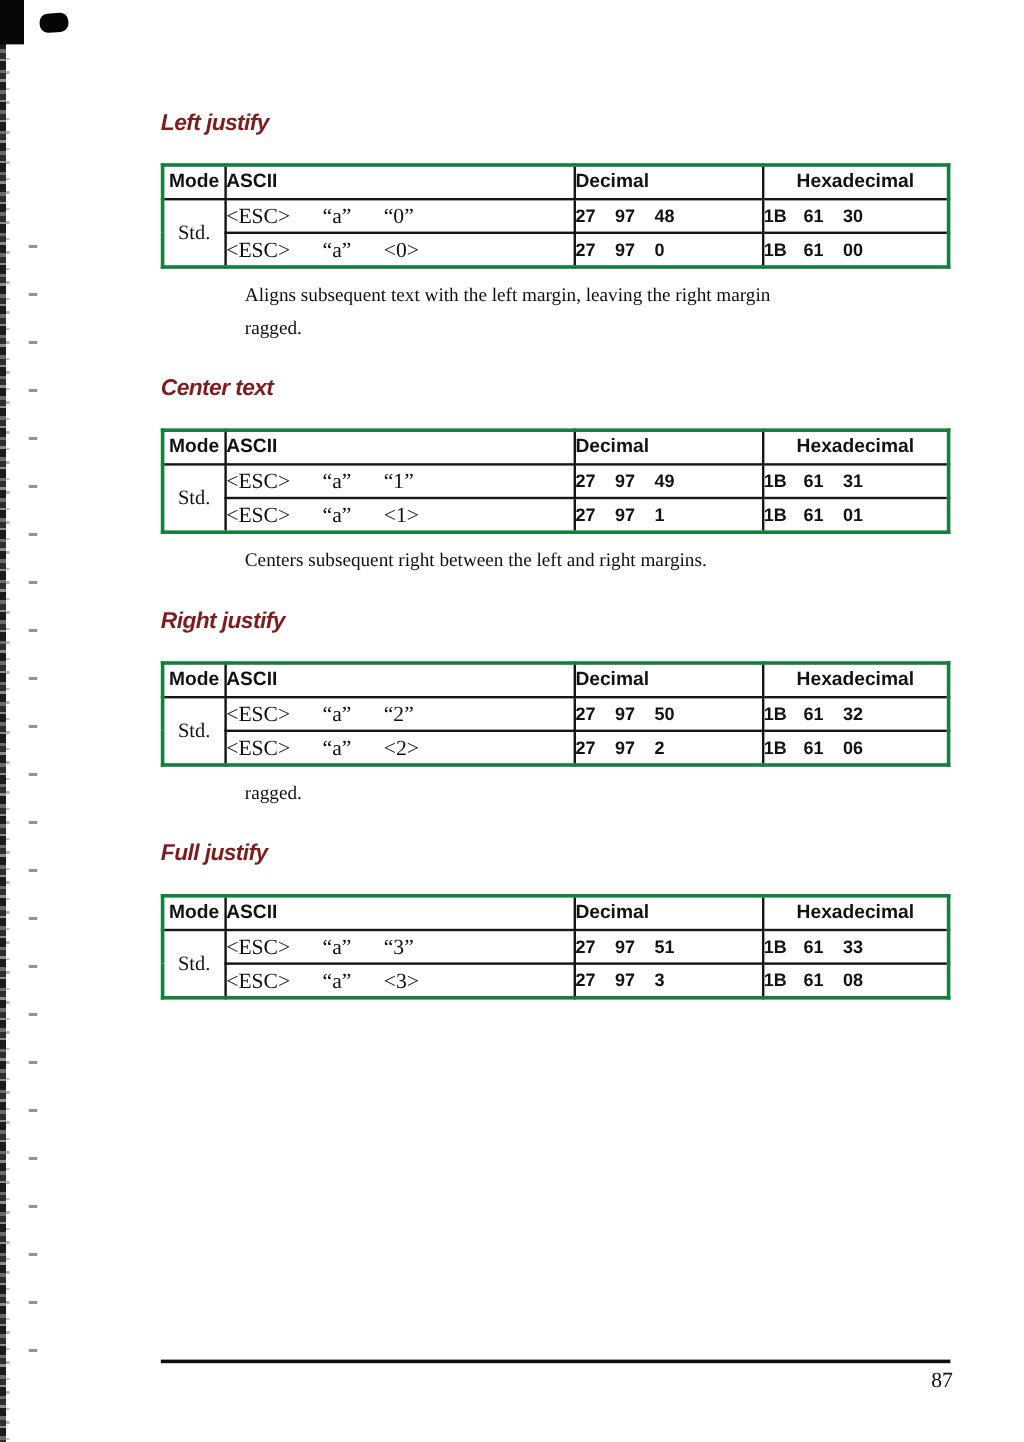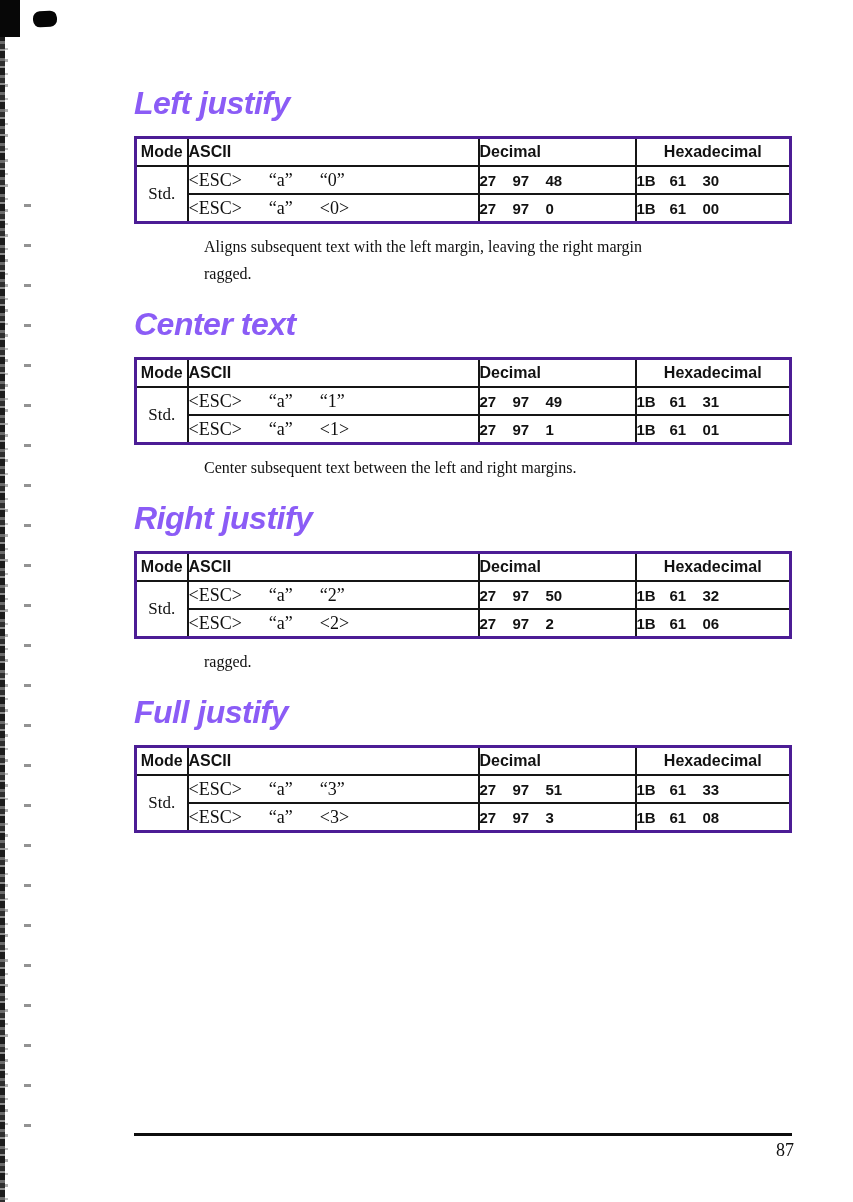--- a/index.html
+++ b/index.html
@@ -23,27 +23,27 @@
     background:#050505;border-radius:7px;transform:rotate(-4deg);}
   .margin-ticks{
     position:absolute;left:24px;top:168px;width:7px;height:980px;opacity:.55;
     background:repeating-linear-gradient(to bottom,
       transparent 0 36px,#3a3a3a 36px 39px,transparent 39px 40px);
   }
   
   .content{position:absolute;left:134px;top:0;width:658px;padding-top:86px;}
   .section-heading{
     font-family:"Liberation Sans",sans-serif;font-weight:bold;font-style:italic;
-    font-size:32px;line-height:34px;letter-spacing:-0.5px;color:#8b5cf6;
+    font-size:19px;line-height:34px;letter-spacing:-0.5px;color:#7f1d1d;
     margin:20px 0 0 0;
   }
   .section:first-child .section-heading{margin-top:0;}
   table.cmd{
     border-collapse:collapse;width:657px;margin-top:16px;
-    border:3px solid #4c1d95;table-layout:fixed;
+    border:3px solid #15803d;table-layout:fixed;
   }
   table.cmd th,table.cmd td{border:2px solid #151515;height:26px;padding:0;}
   col.c-mode{width:52px;}col.c-ascii{width:291px;}col.c-dec{width:157px;}col.c-hex{width:155px;}
   th{font-family:"Liberation Sans",sans-serif;font-size:16px;font-weight:bold;color:#121212;}
   th.h-mode{text-align:center;}
   th.h-ascii{text-align:left;padding-left:14px;}
   th.h-dec{text-align:left;padding-left:22px;}
   th.h-hex{text-align:center;}
   td.mode{text-align:center;font-size:17px;color:#121212;}
   td.ascii{padding-left:14px;font-size:18px;color:#0f0f0f;white-space:nowrap;}
@@ -153,21 +153,21 @@
           <td class="nums">
             <span class="num">27</span><span class="num">97</span><span class="num">1</span>
           </td>
           <td class="nums">
             <span class="num">1B</span><span class="num">61</span><span class="num">01</span>
           </td>
         </tr>
       </tbody>
         </table>
       <div class="desc">
-        <div>Center subsequent text between the left and right margins.</div>
+        <div>Centers subsequent right between the left and right margins.</div>
         <div></div>
       </div>
     </div>
 
     <div class="section">
       <h2 class="section-heading">Right justify</h2>
       <table class="cmd">
         <colgroup>
             <col class="c-mode">
             <col class="c-ascii">

